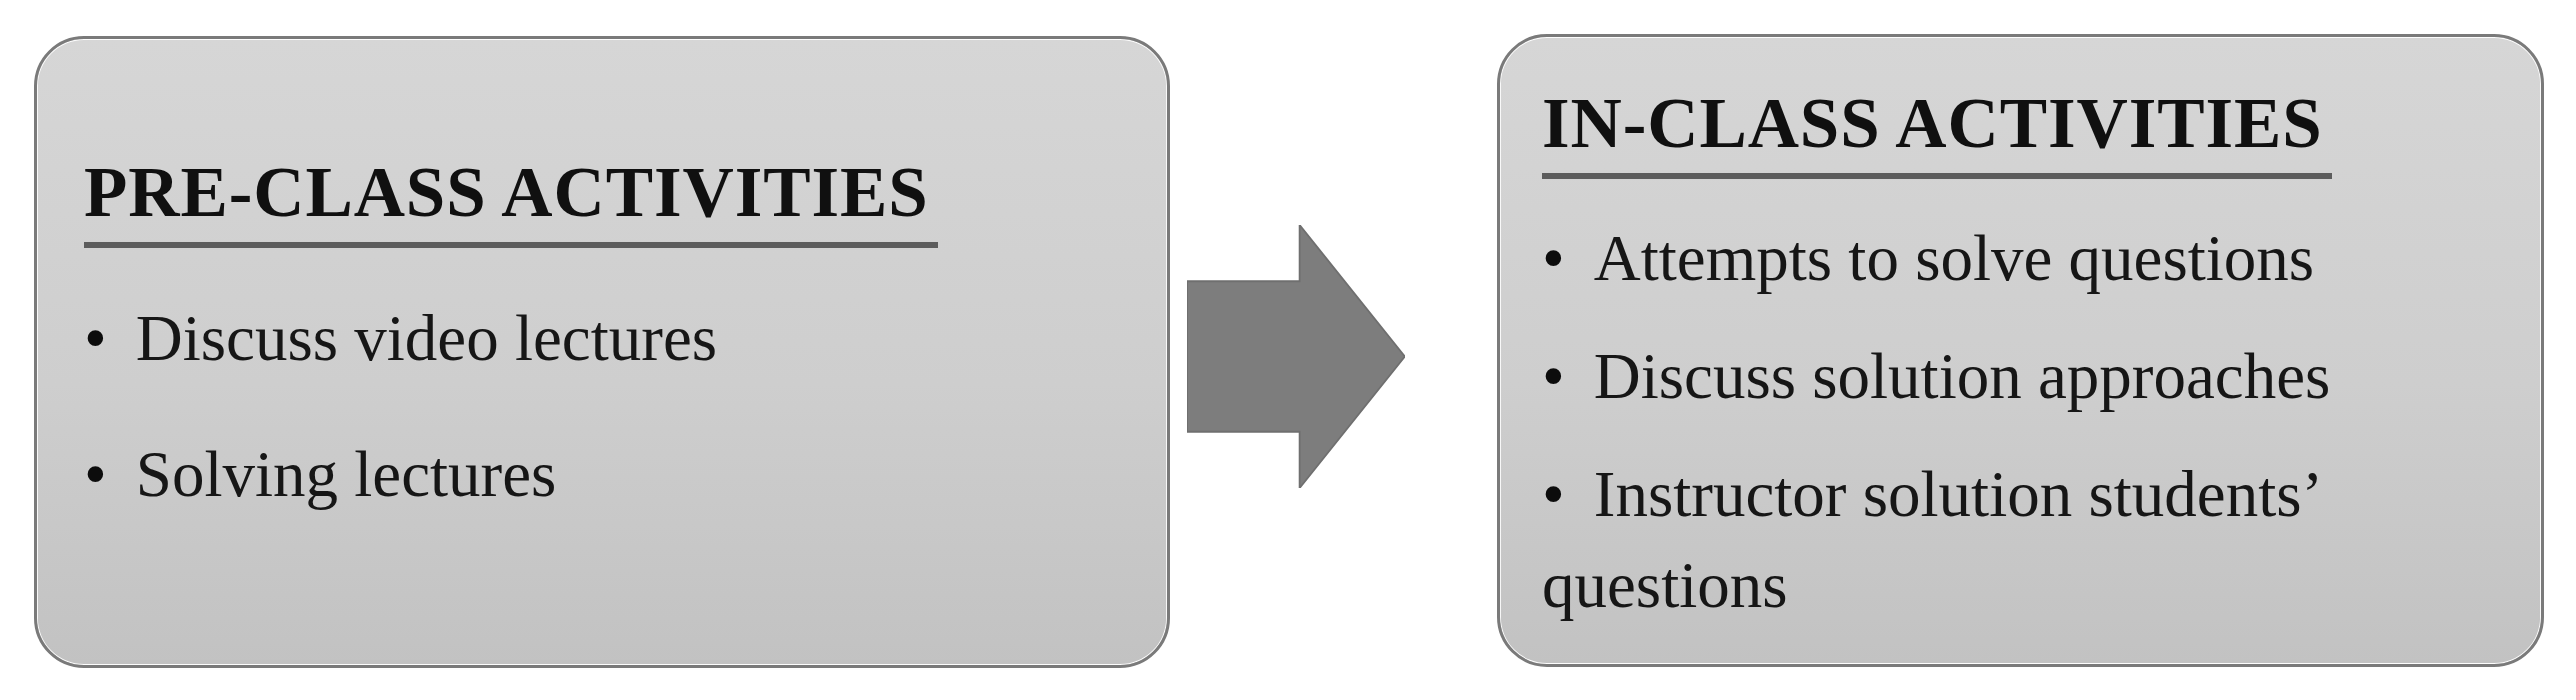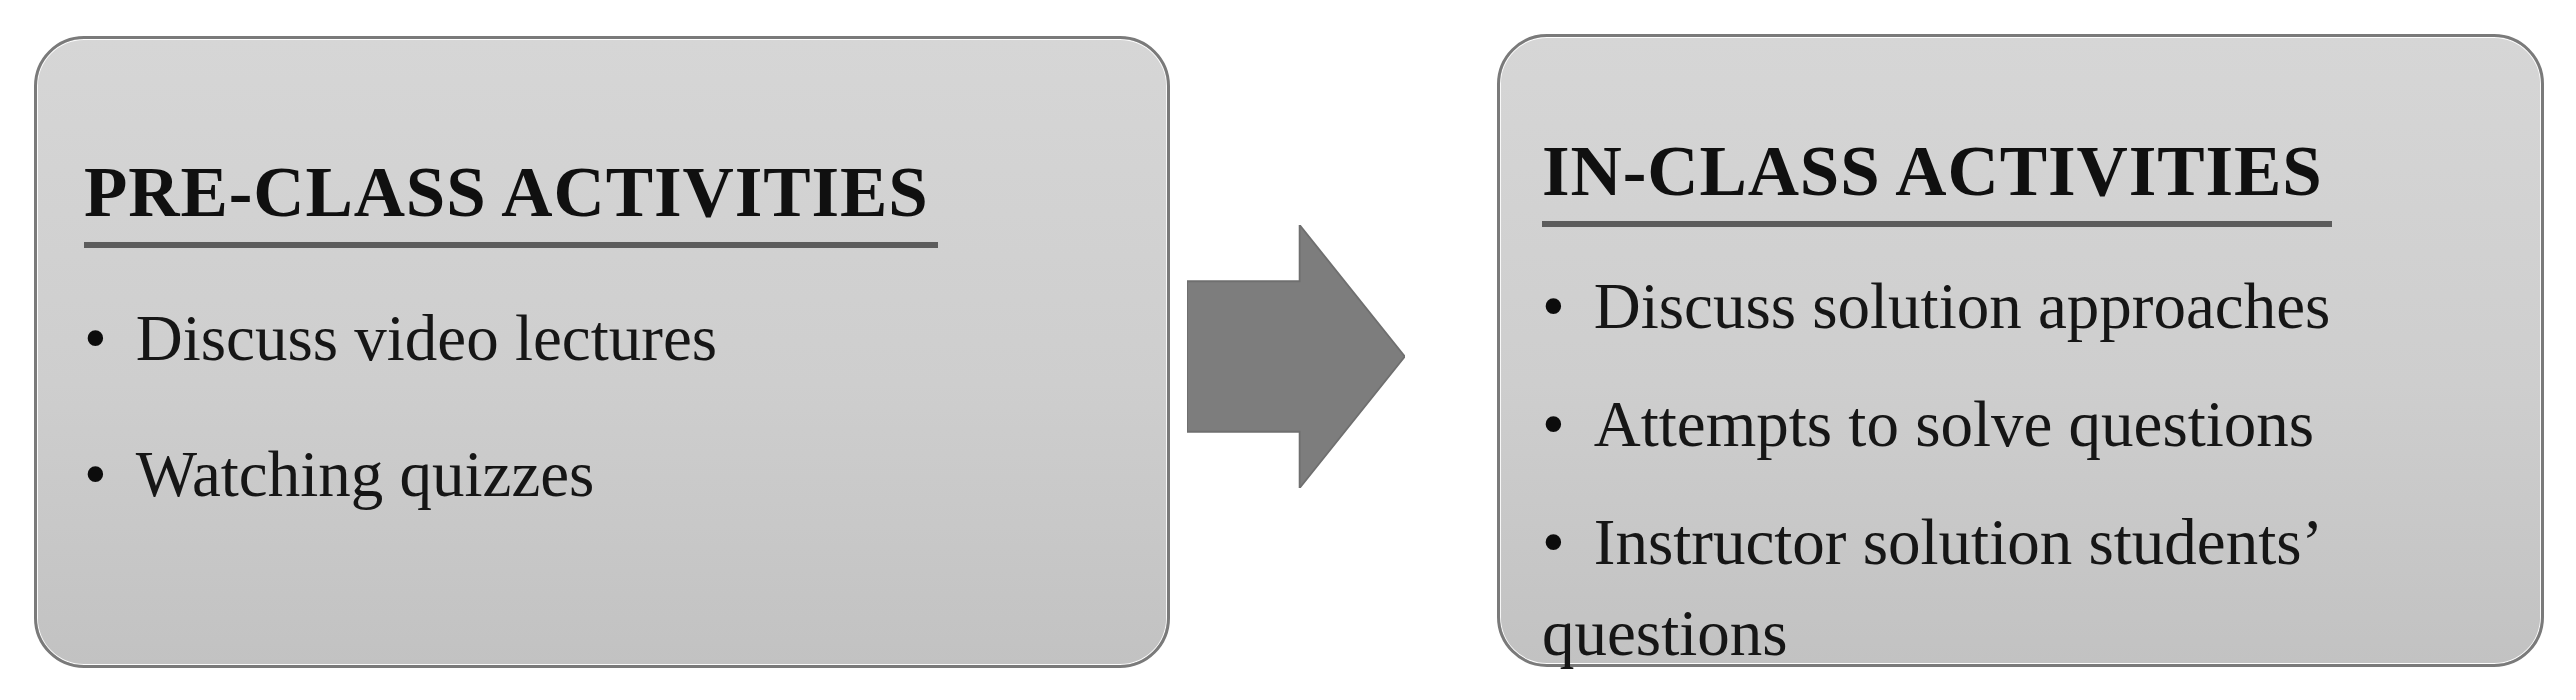--- a/index.html
+++ b/index.html
@@ -29,21 +29,21 @@
     top: 36px;
     width: 1136px;
     height: 632px;
     padding: 107px 31px 15px 47px;
   }
   .box.right {
     left: 1497px;
     top: 34px;
     width: 1047px;
     height: 633px;
-    padding: 88px 27px 0 42px;
+    padding: 40px 27px 0 42px;
   }
   .box-title {
     margin: 0;
     font-size: 71px;
     line-height: 92px;
     font-weight: bold;
     letter-spacing: 0.9px;
     color: #101010;
     white-space: nowrap;
   }
@@ -83,31 +83,31 @@
 </style>
 </head>
 <body>
 
 <div class="canvas">
 
   <section class="box left">
     <h2 class="box-title"><span class="title-text">PRE-CLASS ACTIVITIES</span></h2>
     <ul class="items">
       <li class="item"><span class="marker">•</span><span>Discuss video lectures</span></li>
-      <li class="item"><span class="marker">•</span><span>Watching quizzes</span></li>
+      <li class="item"><span class="marker">•</span><span>Solving lectures</span></li>
     </ul>
   </section>
 
   <svg class="arrow-icon" viewBox="0 0 240 290" xmlns="http://www.w3.org/2000/svg">
     <polygon points="0,62 124,62 124,0 240,145 124,290 124,228 0,228" stroke="#6f6f6f" stroke-width="2" fill="#7d7d7d"></polygon>
   </svg>
 
   <section class="box right">
     <h2 class="box-title"><span class="title-text">IN-CLASS ACTIVITIES</span></h2>
     <ul class="items">
+      <li class="item"><span class="marker">•</span><span>Attempts to solve questions</span></li>
       <li class="item"><span class="marker">•</span><span>Discuss solution approaches</span></li>
-      <li class="item"><span class="marker">•</span><span>Attempts to solve questions</span></li>
       <li class="item"><span class="marker">•</span><span>Instructor solution students’ questions</span></li>
     </ul>
   </section>
 
 </div>
 
 
 </body></html>

